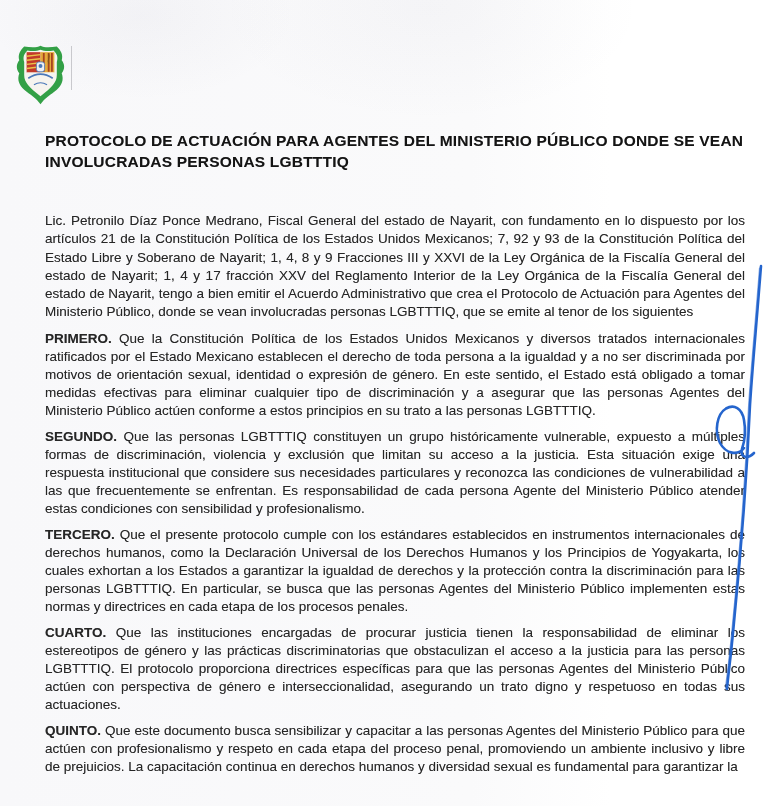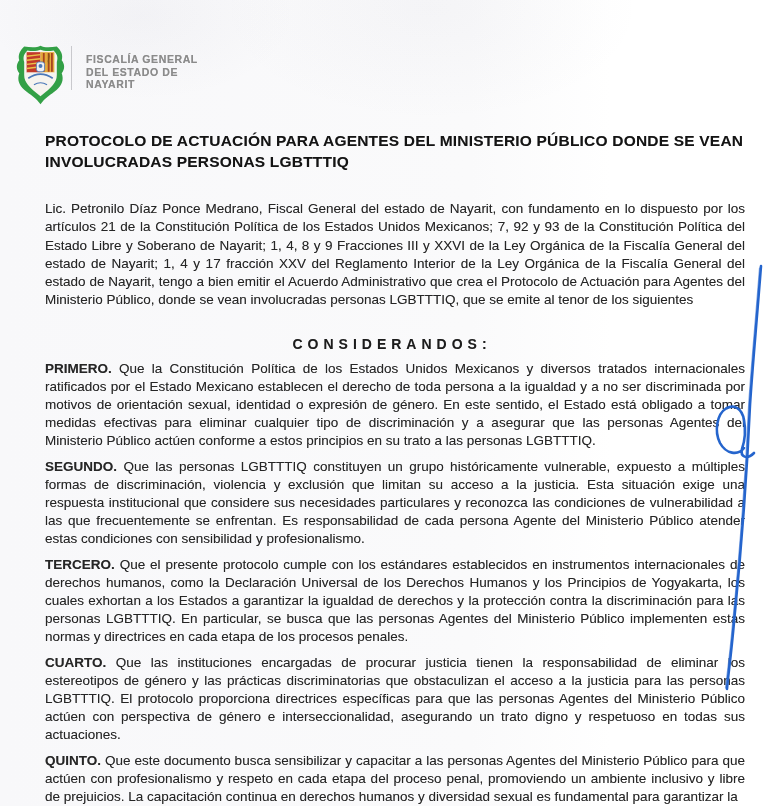--- a/index.html
+++ b/index.html
@@ -52,21 +52,21 @@
   .title{
     margin:24px 40px 0 45px;
     font-size:15.5px;
     font-weight:bold;
     letter-spacing:0.2px;
     line-height:21px;
     color:#141414;
   }
   
   .intro{
-    margin:28px 39px 0 45px;
+    margin:40px 39px 0 45px;
     font-size:13.5px;
     line-height:18.3px;
     text-align:justify;
   }
   .heading{
     margin-top:26px;
     text-align:center;
     font-size:14px;
     font-weight:bold;
     letter-spacing:5px;
@@ -107,32 +107,26 @@
       <path d="M40,12 C42,16 38,20 40,24" stroke="#7a5a16" stroke-width="1.2" fill="none"></path>
 
       <path d="M13,35 L47,35 L47,40 C47,47 41,52 30,60 C19,52 13,47 13,40 Z" fill="#f6f4ee"></path>
       <path d="M15,42 Q30,32 45,42" stroke="#4a78b8" stroke-width="2" fill="none"></path>
       <path d="M22,50 Q30,45 38,50" stroke="#4a78b8" stroke-width="1.4" fill="none"></path>
 
       <rect x="25" y="22" width="10" height="12" rx="3" fill="#eef0f4" stroke="#4a78b8" stroke-width="1"></rect>
       <circle cx="30" cy="27" r="2.4" fill="#4a78b8"></circle>
     </svg>
     <div class="header-divider"></div>
-    <div class="org-name scan-text">
-      <div>FISCALÍA GENERAL</div>
-      <div>DEL ESTADO DE</div>
-      <div>NAYARIT</div>
-    </div>
   </div>
 
   <div class="title scan-text">PROTOCOLO DE ACTUACIÓN PARA AGENTES DEL MINISTERIO PÚBLICO DONDE SE VEAN INVOLUCRADAS PERSONAS LGBTTTIQ</div>
 
   <p class="intro scan-text">Lic. Petronilo Díaz Ponce Medrano, Fiscal General del estado de Nayarit, con fundamento en lo dispuesto por los artículos 21 de la Constitución Política de los Estados Unidos Mexicanos; 7, 92 y 93 de la Constitución Política del Estado Libre y Soberano de Nayarit; 1, 4, 8 y 9 Fracciones III y  XXVI de la Ley Orgánica de la Fiscalía General del estado de Nayarit; 1, 4 y 17 fracción XXV del Reglamento Interior de la Ley Orgánica de la Fiscalía General del estado de Nayarit, tengo a bien emitir el Acuerdo Administrativo que crea el Protocolo de Actuación para Agentes del Ministerio Público, donde se vean involucradas personas LGBTTTIQ, que se emite al tenor de los siguientes</p>
 
-  <div class="heading scan-text">CONSIDERANDOS:</div>
 
   <p class="considerando scan-text"><span class="c-label">PRIMERO.</span><span> Que la Constitución Política de los Estados Unidos Mexicanos y diversos tratados internacionales ratificados por el Estado Mexicano establecen el derecho de toda persona a la igualdad y a no ser discriminada por motivos de orientación sexual, identidad o expresión de género. En este sentido, el Estado está obligado a tomar medidas efectivas para eliminar cualquier tipo de discriminación y a asegurar que las personas Agentes del Ministerio Público actúen conforme a estos principios en su trato a las personas LGBTTTIQ.</span></p>
 
   <p class="considerando scan-text"><span class="c-label">SEGUNDO.</span><span> Que las personas LGBTTTIQ constituyen un grupo históricamente vulnerable, expuesto a múltiples formas de discriminación, violencia y exclusión que limitan su acceso a la justicia. Esta situación exige una respuesta institucional que considere sus necesidades particulares y reconozca las condiciones de vulnerabilidad a las que frecuentemente se enfrentan. Es responsabilidad de cada persona Agente del Ministerio Público atender estas condiciones con sensibilidad y profesionalismo.</span></p>
 
   <p class="considerando scan-text"><span class="c-label">TERCERO.</span><span> Que el presente protocolo cumple con los estándares establecidos en instrumentos internacionales de derechos humanos, como la Declaración Universal de los Derechos Humanos y los Principios de Yogyakarta, los cuales exhortan a los Estados a garantizar la igualdad de derechos y la protección contra la discriminación para las personas LGBTTTIQ. En particular, se busca que las personas Agentes del Ministerio Público implementen estas normas y directrices en cada etapa de los procesos penales.</span></p>
 
   <p class="considerando scan-text"><span class="c-label">CUARTO.</span><span> Que las instituciones encargadas de procurar justicia tienen la responsabilidad de eliminar los estereotipos de género y las prácticas discriminatorias que obstaculizan el acceso a la justicia para las personas LGBTTTIQ. El protocolo proporciona directrices específicas para que las personas Agentes del Ministerio Público actúen con perspectiva de género e interseccionalidad, asegurando un trato digno y respetuoso en todas sus actuaciones.</span></p>
 
   <p class="considerando scan-text"><span class="c-label">QUINTO.</span><span> Que este documento busca sensibilizar y capacitar a las personas Agentes del Ministerio Público para que actúen con profesionalismo y respeto en cada etapa del proceso penal, promoviendo un ambiente inclusivo y libre de prejuicios. La capacitación continua en derechos humanos y diversidad sexual es fundamental para garantizar la</span></p>

